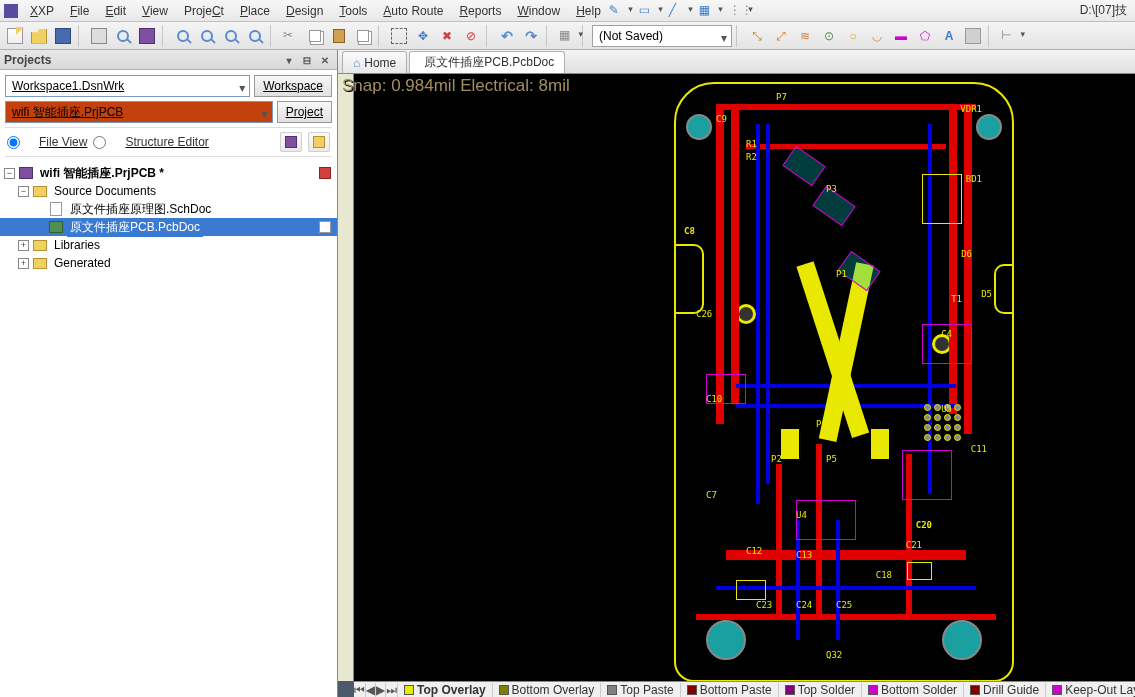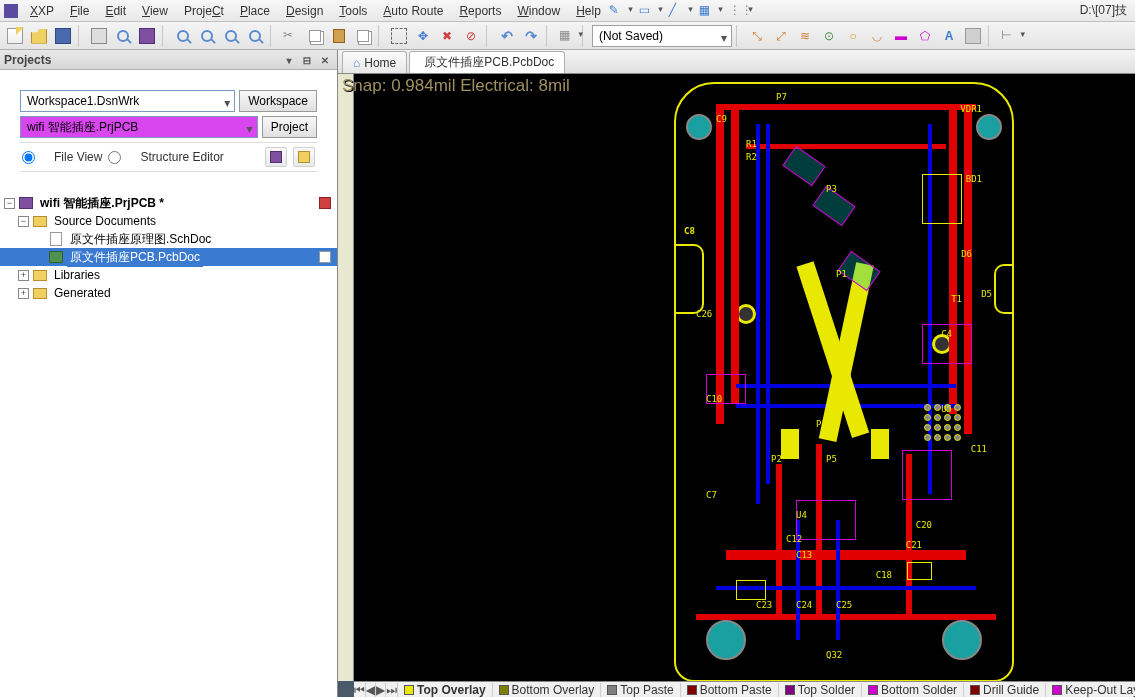--- a/index.html
+++ b/index.html
@@ -39,21 +39,21 @@
 .ic-drop{position:relative;padding-right:8px;}
 .ic-drop:after{content:'▾';position:absolute;right:-8px;top:1px;font-size:9px;color:#555;}
 
 
 .layout { display: flex; height: calc(697px - 22px - 28px); }
 .panel-projects { width: 338px; background: #f4f4f4; border-right: 1px solid #888; display: flex; flex-direction: column; }
 .panel-title { background: linear-gradient(#e8e8e8,#d8d8d8); height: 20px; display: flex; align-items: center; padding: 0 4px; border-bottom: 1px solid #b0b0b0; font-weight: bold; color: #444;}
 .panel-title .spacer { flex:1; }
 .panel-title .pbtn { width:16px; height:14px; margin-left:2px; color:#555; font-size:10px; text-align:center; line-height:14px; border:1px solid transparent;}
 
-.panel-body { background:#fff; padding:20px; }
+.panel-body { background:#fff; padding:5px;text-decoration:underline; }
 .combo-row { display:flex; gap:4px; margin-bottom:4px; align-items:center;}
 .combo-row .cb { flex:1; height:22px; border:1px solid #7a9ac0; background:#fff; padding:0 18px 0 6px; line-height:20px; position:relative;}
 .combo-row .cb:after { content:'▾'; position:absolute; right:4px; top:2px; color:#555;}
 .combo-row .btn { height:22px; padding:0 8px; border:1px solid #999; background:linear-gradient(#f8f8f8,#e0e0e0); line-height:20px;}
 
 .view-row { display:flex; align-items:center; gap:6px; padding:4px 2px; border-top:1px solid #ddd; border-bottom:1px solid #ddd;}
 .view-row label { display:flex; align-items:center; gap:19px; color:#333;}
 .view-row input[type=radio]{margin:0;}
 .view-row .spacer{flex:1;}
 .view-row .ibtn{width:22px;height:20px;border:1px solid #cfcfcf;background:linear-gradient(#fafafa,#eaeaea);display:flex;align-items:center;justify-content:center;border-radius:2px;}
@@ -262,21 +262,21 @@
       <div class="pbtn">▾</div>
       <div class="pbtn">⊟</div>
       <div class="pbtn">✕</div>
     </div>
     <div class="panel-body">
       <div class="combo-row">
         <div class="cb">Workspace1.DsnWrk</div>
         <div class="btn">Workspace</div>
       </div>
       <div class="combo-row">
-        <div class="cb" style="background:#d946ef;">wifi 智能插座.PrjPCB</div>
+        <div class="cb" style="background:#c2410c;">wifi 智能插座.PrjPCB</div>
         <div class="btn">Project</div>
       </div>
       <div class="view-row">
         <label>
             <input type="radio" checked="" style="">
             <span>File View</span>
           </label>
         <label>
             <input type="radio" style="">
             <span>Structure Editor</span>
@@ -441,23 +441,23 @@
           <div class="lbl-silk" style="left:20px;top:225px;">C26</div>
           <div class="lbl-silk" style="right:60px;top:245px;">C4</div>
           <div class="lbl-silk" style="left:30px;top:310px;">C10</div>
           <div class="lbl-silk" style="left:155px;top:305px;">K1</div>
           <div class="lbl-silk" style="right:60px;top:320px;">U5</div>
           <div class="lbl-silk" style="left:95px;top:335px;padding-left:45px;">P19</div>
           <div class="lbl-silk" style="right:25px;top:360px;">C11</div>
           <div class="lbl-silk" style="left:95px;top:370px;">P2</div>
           <div class="lbl-silk" style="left:150px;top:370px;">P5</div>
           <div class="lbl-silk" style="left:120px;bottom:160px;">U4</div>
-          <div class="lbl-silk" style="left:70px;bottom:136px;margin-left:40px;">C12</div>
+          <div class="lbl-silk" style="left:70px;bottom:124px;">C12</div>
           <div class="lbl-silk" style="left:120px;bottom:120px;">C13</div>
-          <div class="lbl-silk" style="right:80px;bottom:150px;">C20</div>
+          <div class="lbl-silk" style="right:80px;bottom:150px;font-weight:bold;">C20</div>
           <div class="lbl-silk" style="right:90px;bottom:130px;">C21</div>
           <div class="lbl-silk" style="right:120px;bottom:100px;">C18</div>
           <div class="lbl-silk" style="left:80px;bottom:70px;">C23</div>
           <div class="lbl-silk" style="left:120px;bottom:70px;">C24</div>
           <div class="lbl-silk" style="left:160px;bottom:70px;">C25</div>
           <div class="lbl-silk" style="left:150px;bottom:20px;">Q32</div>
           <div class="lbl-silk" style="left:30px;bottom:180px;">C7</div>
         </div>
       </div>
     </div>

